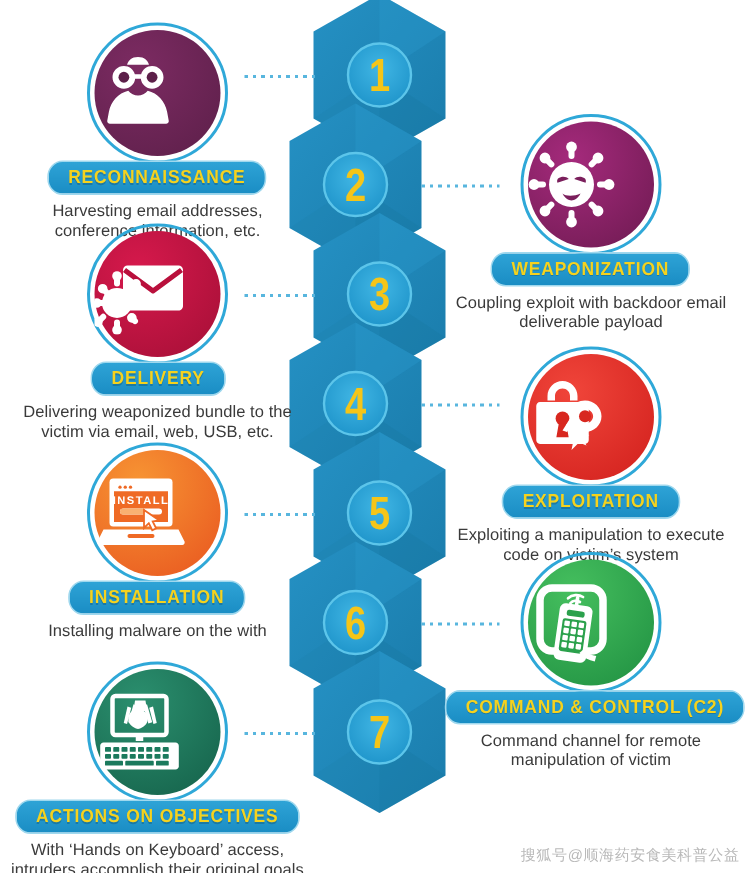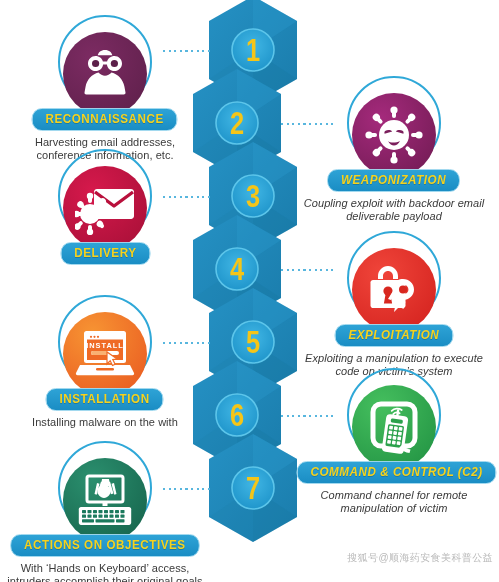--- a/index.html
+++ b/index.html
@@ -26,21 +26,21 @@
     width: 499px; height: 582px;
     pointer-events: none;
   }
 
   
   .node {
     position: absolute;
     width: 210px;
   }
   .node.left  { left: 0px;   text-align: center; }
-  .node.right { left: 289px; text-align: center; font-style: italic; }
+  .node.right { left: 289px; text-align: center; }
 
   .disc-wrap {
     position: relative;
     width: 94px;
     height: 94px;
     margin: 0 auto;
   }
   .disc-ring {
     position: absolute;
     left: 0; top: 0;
@@ -49,22 +49,20 @@
     border: 2.5px solid #2fa8d8;
     background: transparent;
   }
   .disc {
     position: absolute;
     left: 5px; top: 5px;
     width: 84px; height: 84px;
     border-radius: 50%;
     display: flex;
     align-items: center;
-    justify-content: center;
-    margin-top: 12px;
   }
   .disc svg { display: block; }
 
   .pill {
     position: relative;
     display: inline-block;
     margin-top: -9px;
     padding: 3px 14px 4px 14px;
     border-radius: 11px;
     background: linear-gradient(180deg,#2ea3d6 0%,#1a8dc4 100%);
@@ -95,21 +93,21 @@
     position: absolute;
     height: 2px;
     background-image: repeating-linear-gradient(
         to right, #58b6de 0 2.2px, rgba(255,255,255,0) 2.2px 5.6px);
   }
 
   
   #watermark {
     position: absolute;
     right: 6px;
-    bottom: 17px;
+    bottom: 5px;
     font-size: 10px;
     color: #b9b9b9;
     letter-spacing: .4px;
     white-space: nowrap;
   }
 </style>
 </head>
 <body>
 
 <div id="stage">
@@ -287,20 +285,21 @@
                   <circle cx="1.5" cy="33" r="3.2"></circle>
                 <rect x="26" y="31" width="8" height="4" rx="2"></rect>
                   <circle cx="29" cy="33" r="3.2"></circle>
               </g>
             </g>
           </g>
         </svg>
       </div>
     </div>
     <div class="pill">DELIVERY</div>
+    <div class="desc">Delivering weaponized bundle to the victim via email, web, USB, etc.</div>
   </div>
 
   <div class="node right" style="top:231px;">
     <div class="disc-wrap">
       <div class="disc-ring"></div>
       <div class="disc" style="background:radial-gradient(circle at 35% 30%,#f0453a,#d11f1c);">
         <svg width="58" height="54" viewBox="0 0 58 54">
           <g fill="#ffffff">
             <path d="M13 16v-3c0-5.5 4.5-10 10-10s10 4.5 10 10v3h-5v-3c0-2.8-2.2-5-5-5s-5 2.2-5 5v3h-5z"></path>
             <path d="M8 17h30c1.4 0 2.5 1.2 2.5 2.6v22.8c0 1.4-1.1 2.6-2.5 2.6H8c-1.4 0-2.5-1.2-2.5-2.6V19.6C5.5 18.2 6.6 17 8 17z"></path>

